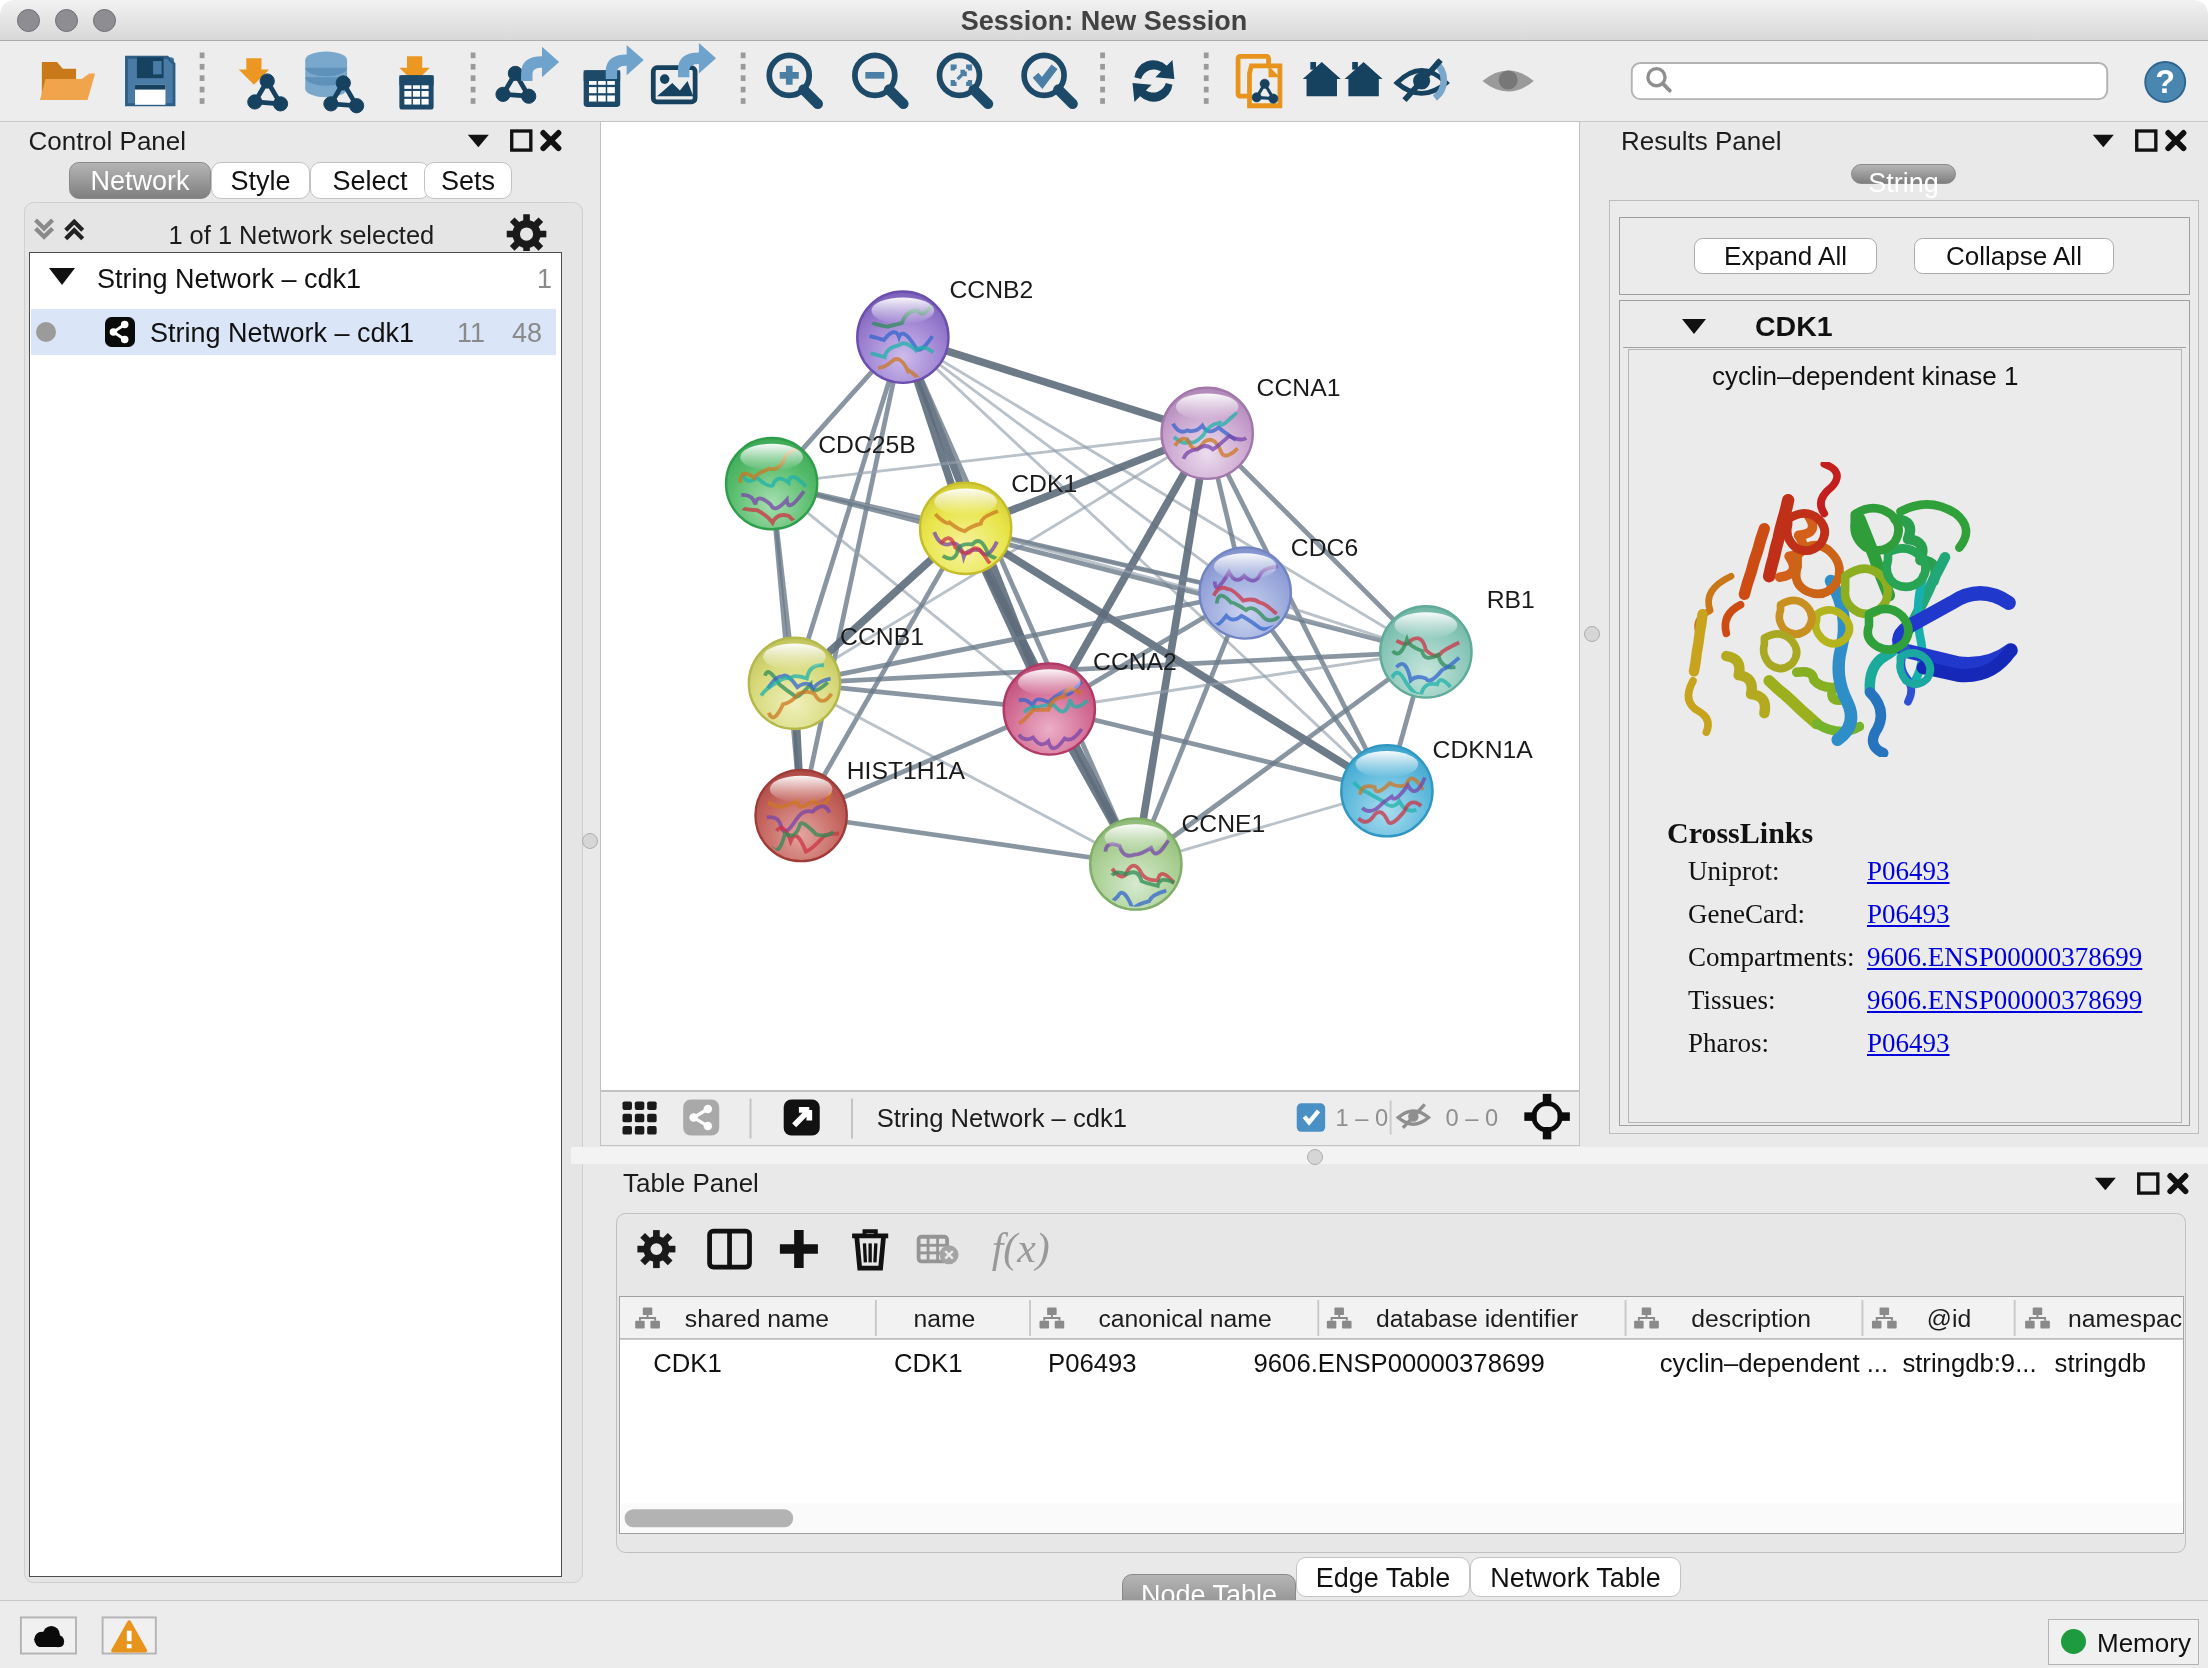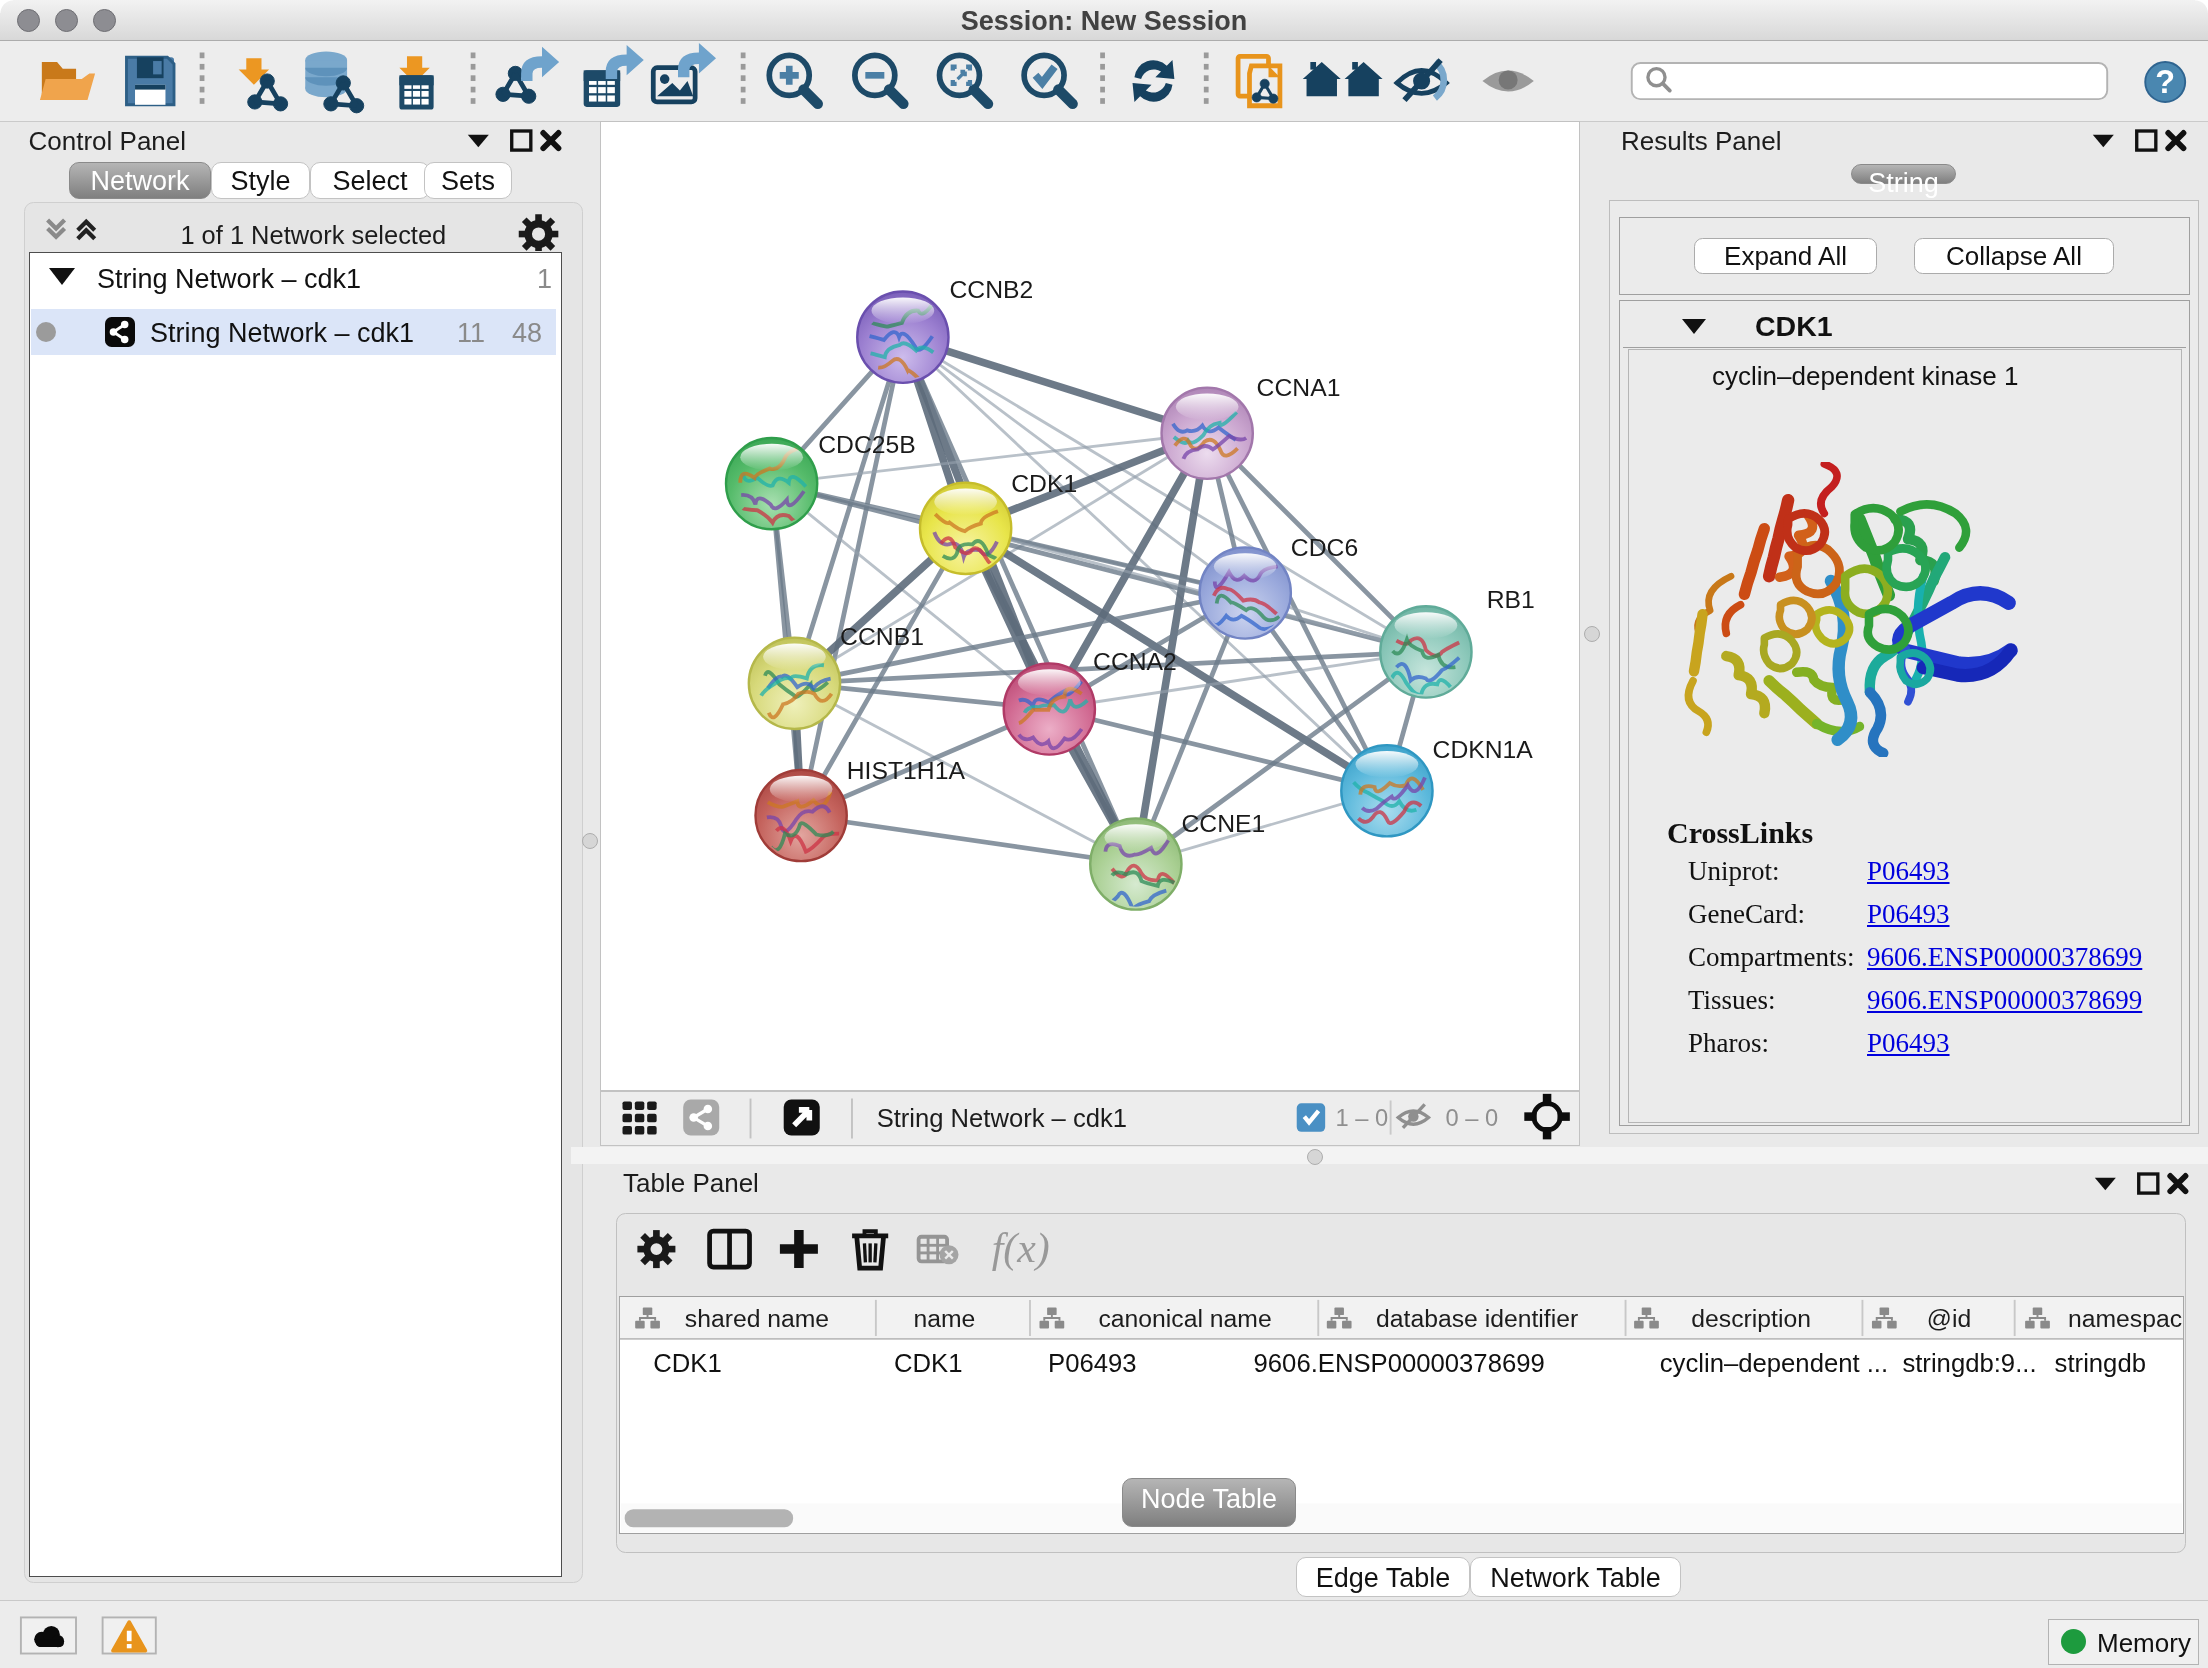--- a/index.html
+++ b/index.html
@@ -210,21 +210,21 @@
 <path d="M83,4 L99,20 M99,4 L83,20" stroke="#111" stroke-width="6" stroke-linecap="round"></path>
 </svg>
 </div>
 
 <div class="abs tab sel" style="left:69px;top:162px;width:142px;">Network</div>
 <div class="abs tab" style="left:211px;top:162px;width:99px;">Style</div>
 <div class="abs tab" style="left:310px;top:162px;width:120px;">Select</div>
 <div class="abs tab" style="left:424px;top:162px;width:88px;">Sets</div>
 
 <div class="abs" style="left:24px;top:202px;width:557px;height:1379px;background:#e5e5e5;border:1px solid #cfcfcf;border-radius:9.5px;"></div>
-<div class="abs" id="cp-header" style="left:32px;top:202px;width:607px;height:49px;">
+<div class="abs" id="cp-header" style="left:20px;top:202px;width:607px;height:49px;">
 <svg width="557" height="49" viewBox="0 0 586 52">
 <g fill="none" stroke="#8a8a8a" stroke-width="4.5">
         <path d="M14,28 L23,37 L32,28 M14,19 L23,28 L32,19"></path>
       </g>
 <g fill="none" stroke="#222" stroke-width="4.5">
         <path d="M46,30 L55,21 L64,30 M46,39 L55,30 L64,39"></path>
       </g>
 <text x="296" y="45" text-anchor="middle" font-size="27" fill="#1c1c1c">1 of 1 Network selected</text>
 <g transform="translate(535,34)" fill="#1a1a1a">
         <circle r="11" fill="none" stroke="#1a1a1a" stroke-width="8"></circle>
@@ -750,21 +750,21 @@
 <text x="667" y="80">9606.ENSP00000378699</text>
 <text x="1094" y="80">cyclin–dependent ...</text>
 <text x="1349" y="80">stringdb:9...</text>
 <text x="1509" y="80">stringdb</text>
 </g>
 <rect x="2" y="218" width="1641" height="30" fill="#fafafa"></rect>
 <rect x="6" y="224" width="177" height="19" rx="9" fill="#b3b3b3"></rect>
 </svg>
 </div>
 
-<div class="abs tab sel" style="left:1122px;top:1478px;width:174px;height:49px;line-height:40px;">Node Table</div>
+<div class="abs tab sel" style="left:1122px;top:1574px;width:174px;height:49px;line-height:40px;">Node Table</div>
 <div class="abs tab" style="left:1296px;top:1557px;width:174px;height:40px;line-height:40px;">Edge Table</div>
 <div class="abs tab" style="left:1470px;top:1557px;width:211px;height:40px;line-height:40px;">Network Table</div>
 
 <div class="abs" style="left:0;top:1600px;width:2208px;height:1px;background:#c9c9c9;"></div>
 <div class="abs" style="left:0;top:1601px;width:2208px;height:68px;background:#ececec;"></div>
 <div class="abs" id="statusicons" style="left:0;top:1601px;">
 <svg width="247" height="68" viewBox="0 0 260 71">
 <rect x="22" y="17" width="58" height="38" fill="#f0f0f0" stroke="#b3b3b3" stroke-width="2"></rect>
 <g transform="translate(51,38)" fill="#0a0a0a">
         <circle cx="-7" cy="2" r="8"></circle>

